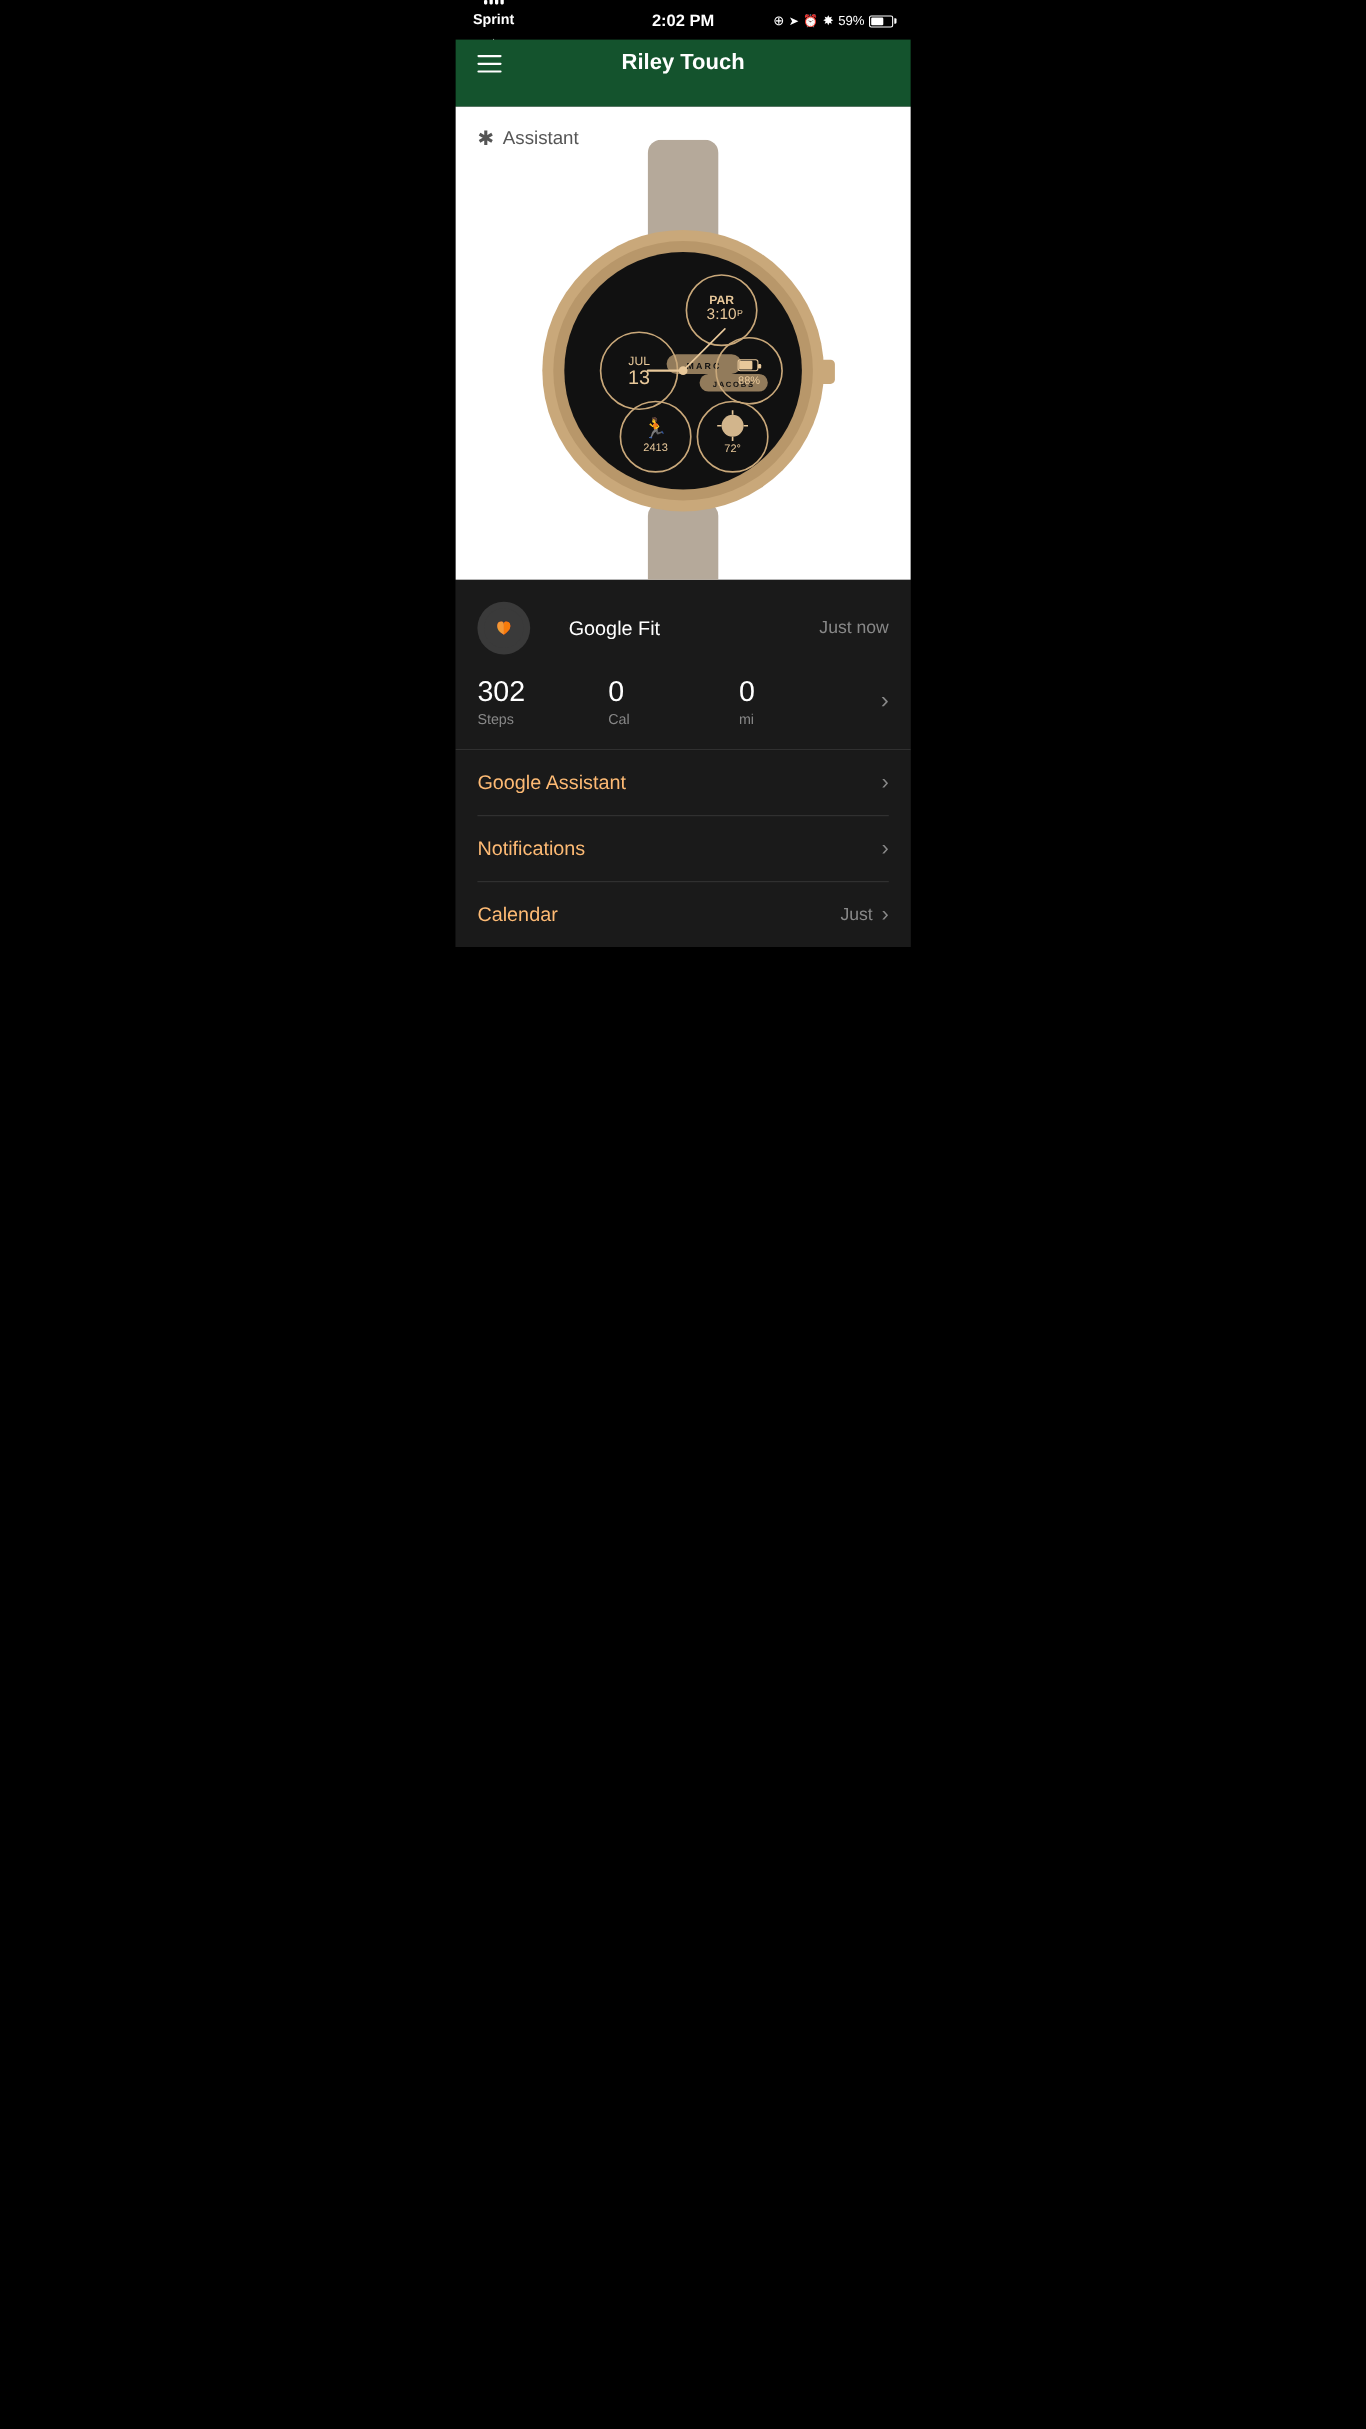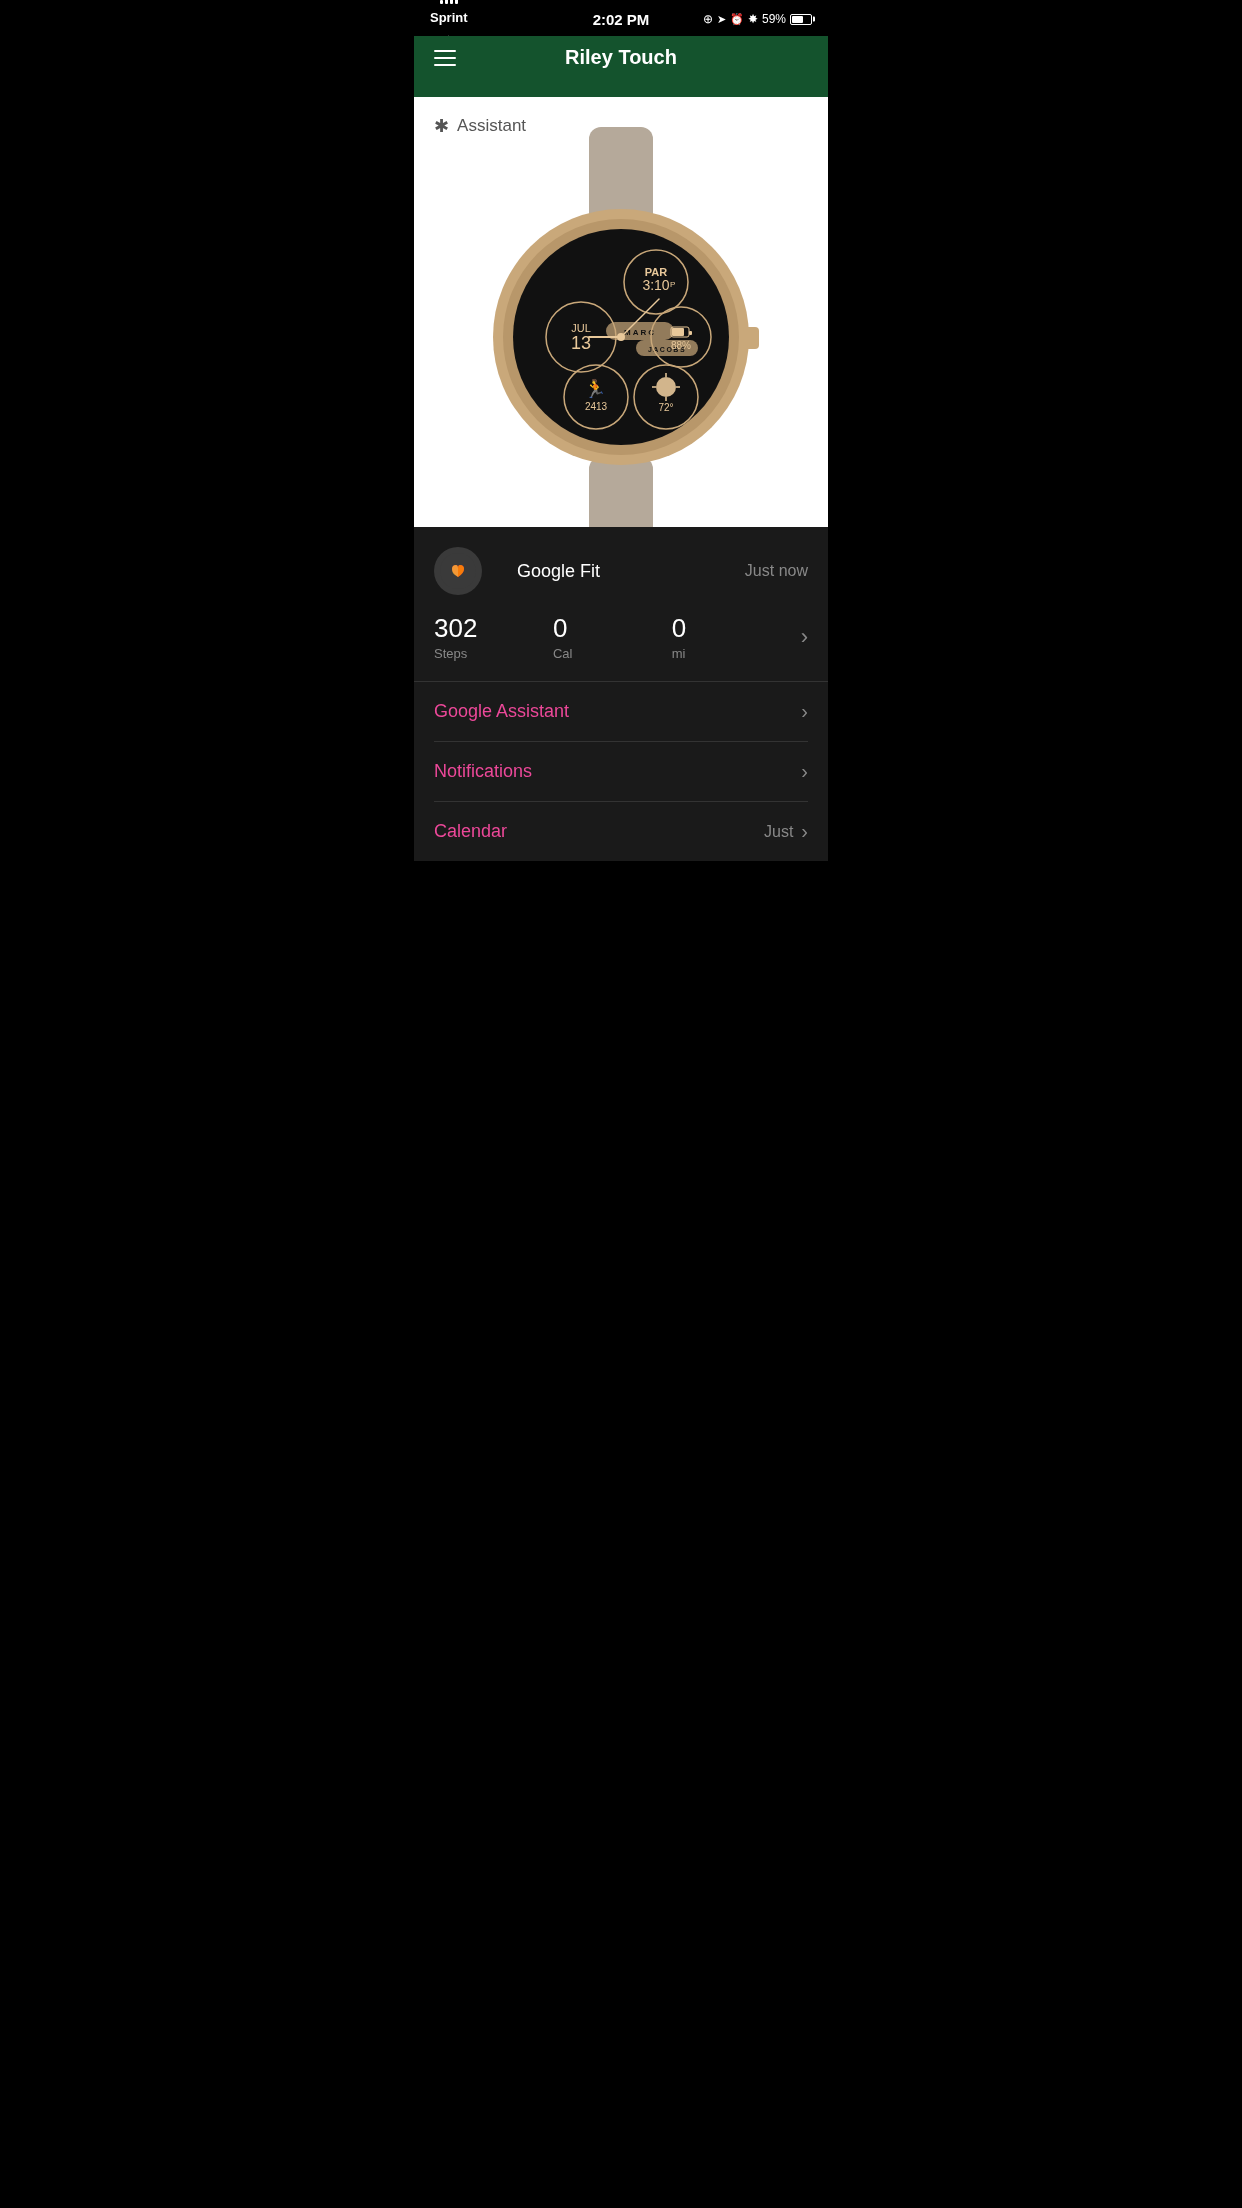--- a/index.html
+++ b/index.html
@@ -254,21 +254,21 @@
       padding: 18px 0;
       cursor: pointer;
     }
     .settings-item-left {
       display: flex;
       align-items: center;
       gap: 0;
     }
     .settings-item-text {
       font-size: 18px;
-      color: #ec4899;
+      color: #fdba74;
       font-weight: 300;
     }
     .settings-item-right {
       display: flex;
       align-items: center;
       gap: 8px;
     }
     .settings-item-subtitle {
       font-size: 16px;
       color: #888;

